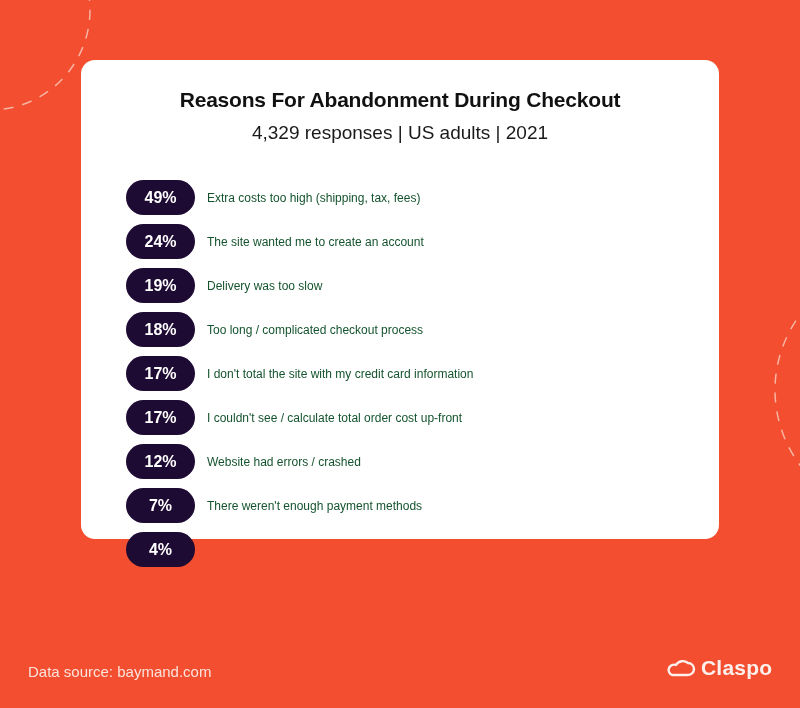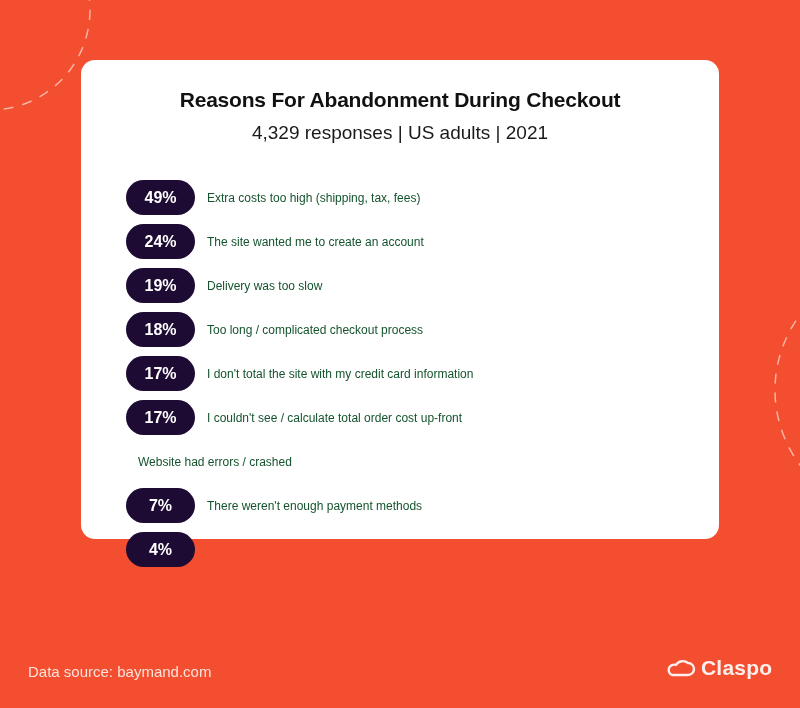--- a/index.html
+++ b/index.html
@@ -94,20 +94,21 @@
     </div>
     <div class="row">
       <div class="pill">17%</div>
       <div class="label">I don't total the site with my credit card information</div>
     </div>
     <div class="row">
       <div class="pill">17%</div>
       <div class="label">I couldn't see / calculate total order cost up-front</div>
     </div>
     <div class="row">
+      <div class="pill">12%</div>
       <div class="label">Website had errors / crashed</div>
     </div>
     <div class="row">
       <div class="pill">7%</div>
       <div class="label">There weren't enough payment methods</div>
     </div>
     <div class="row">
       <div class="pill">4%</div>
     </div>
   </div>

